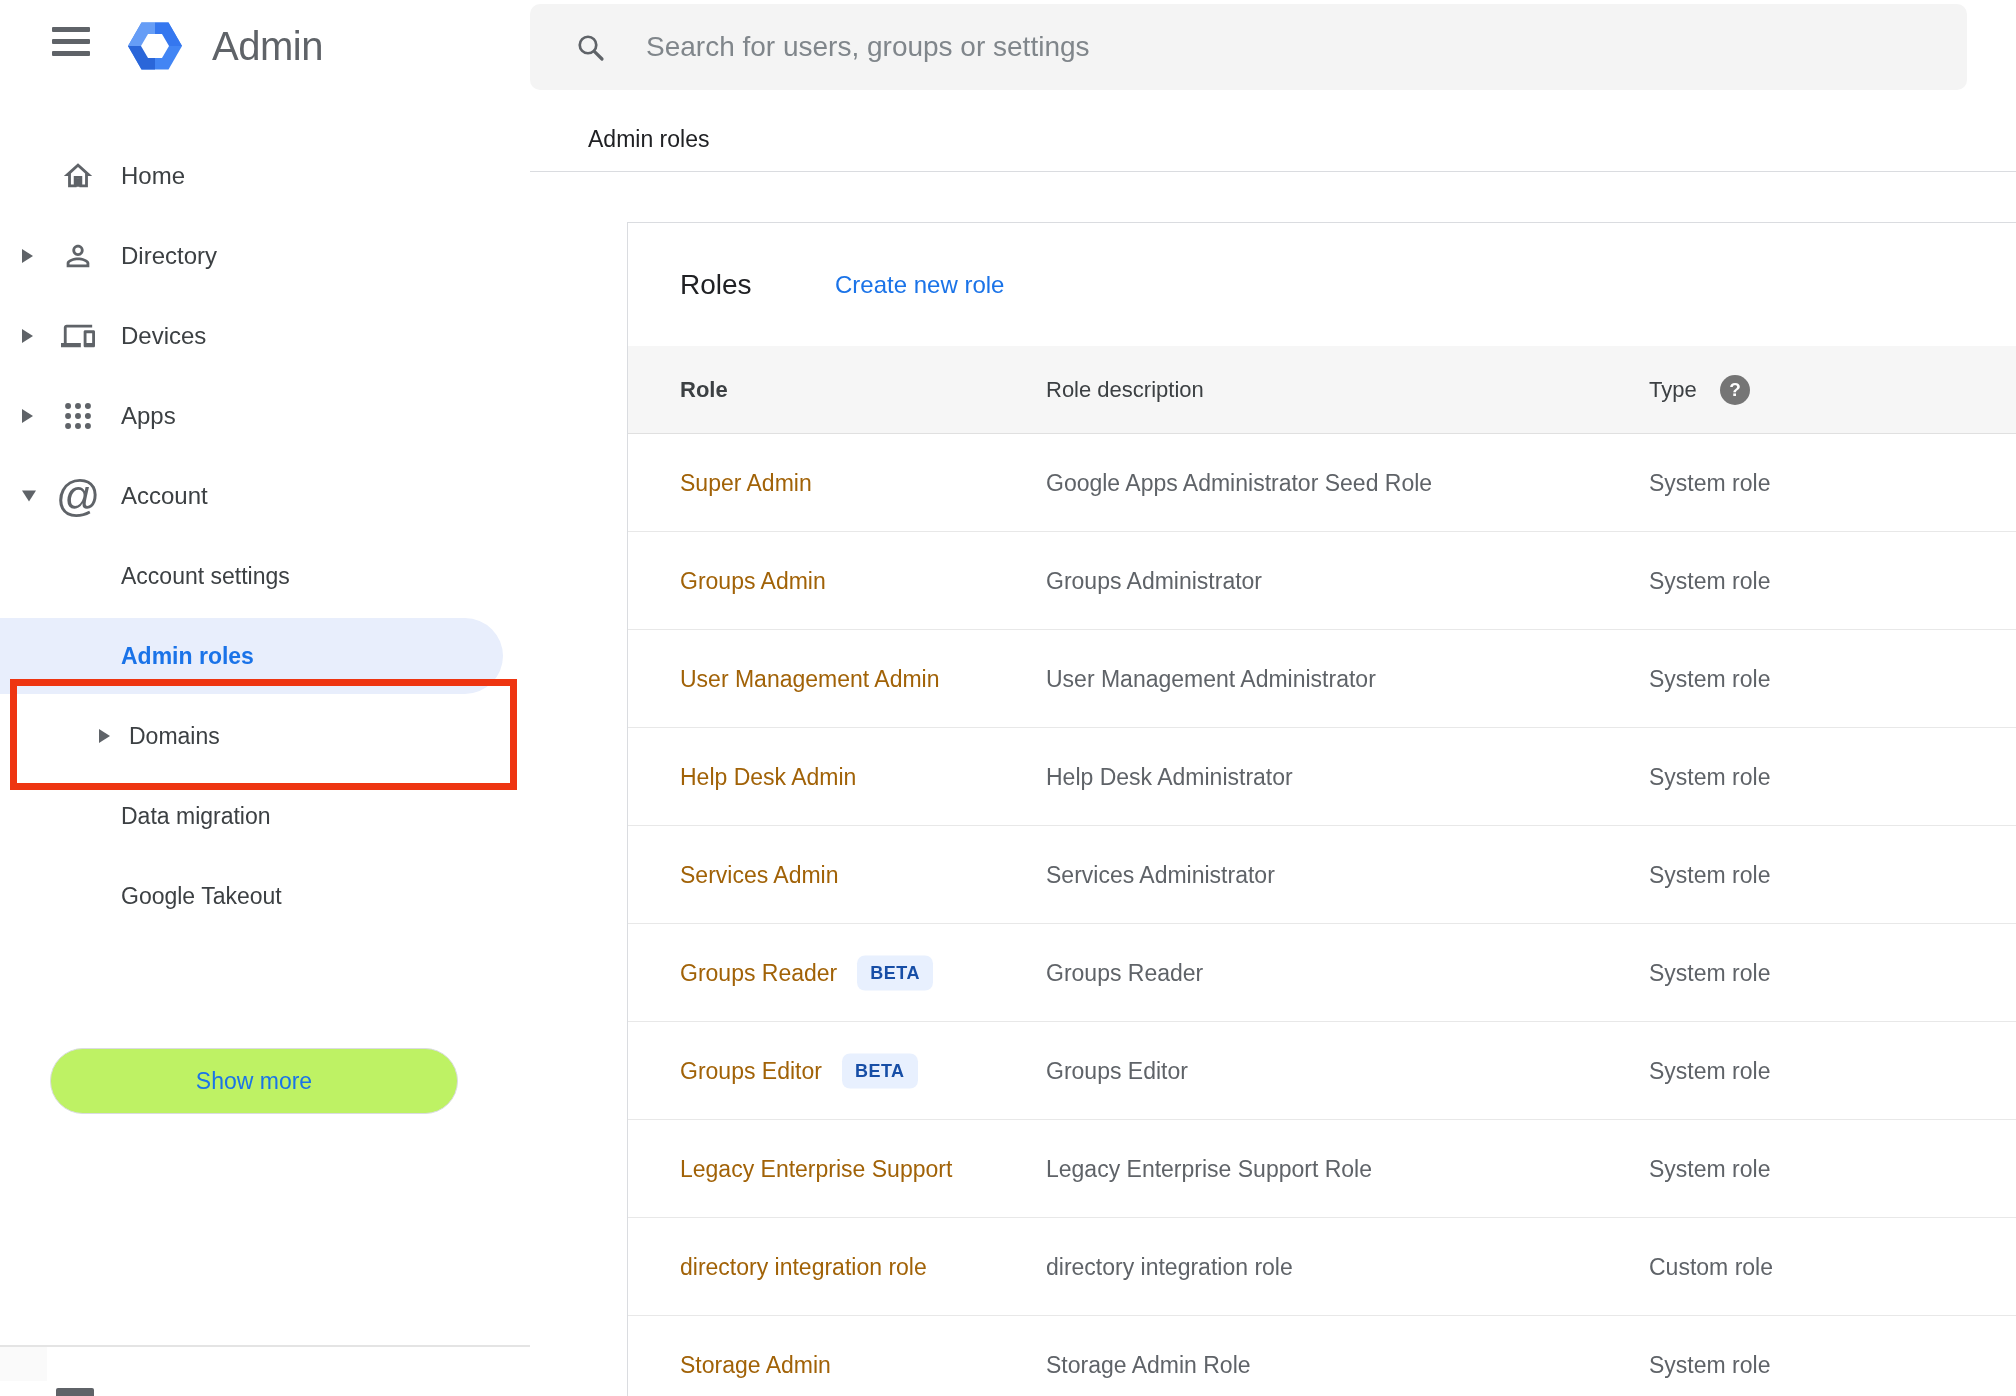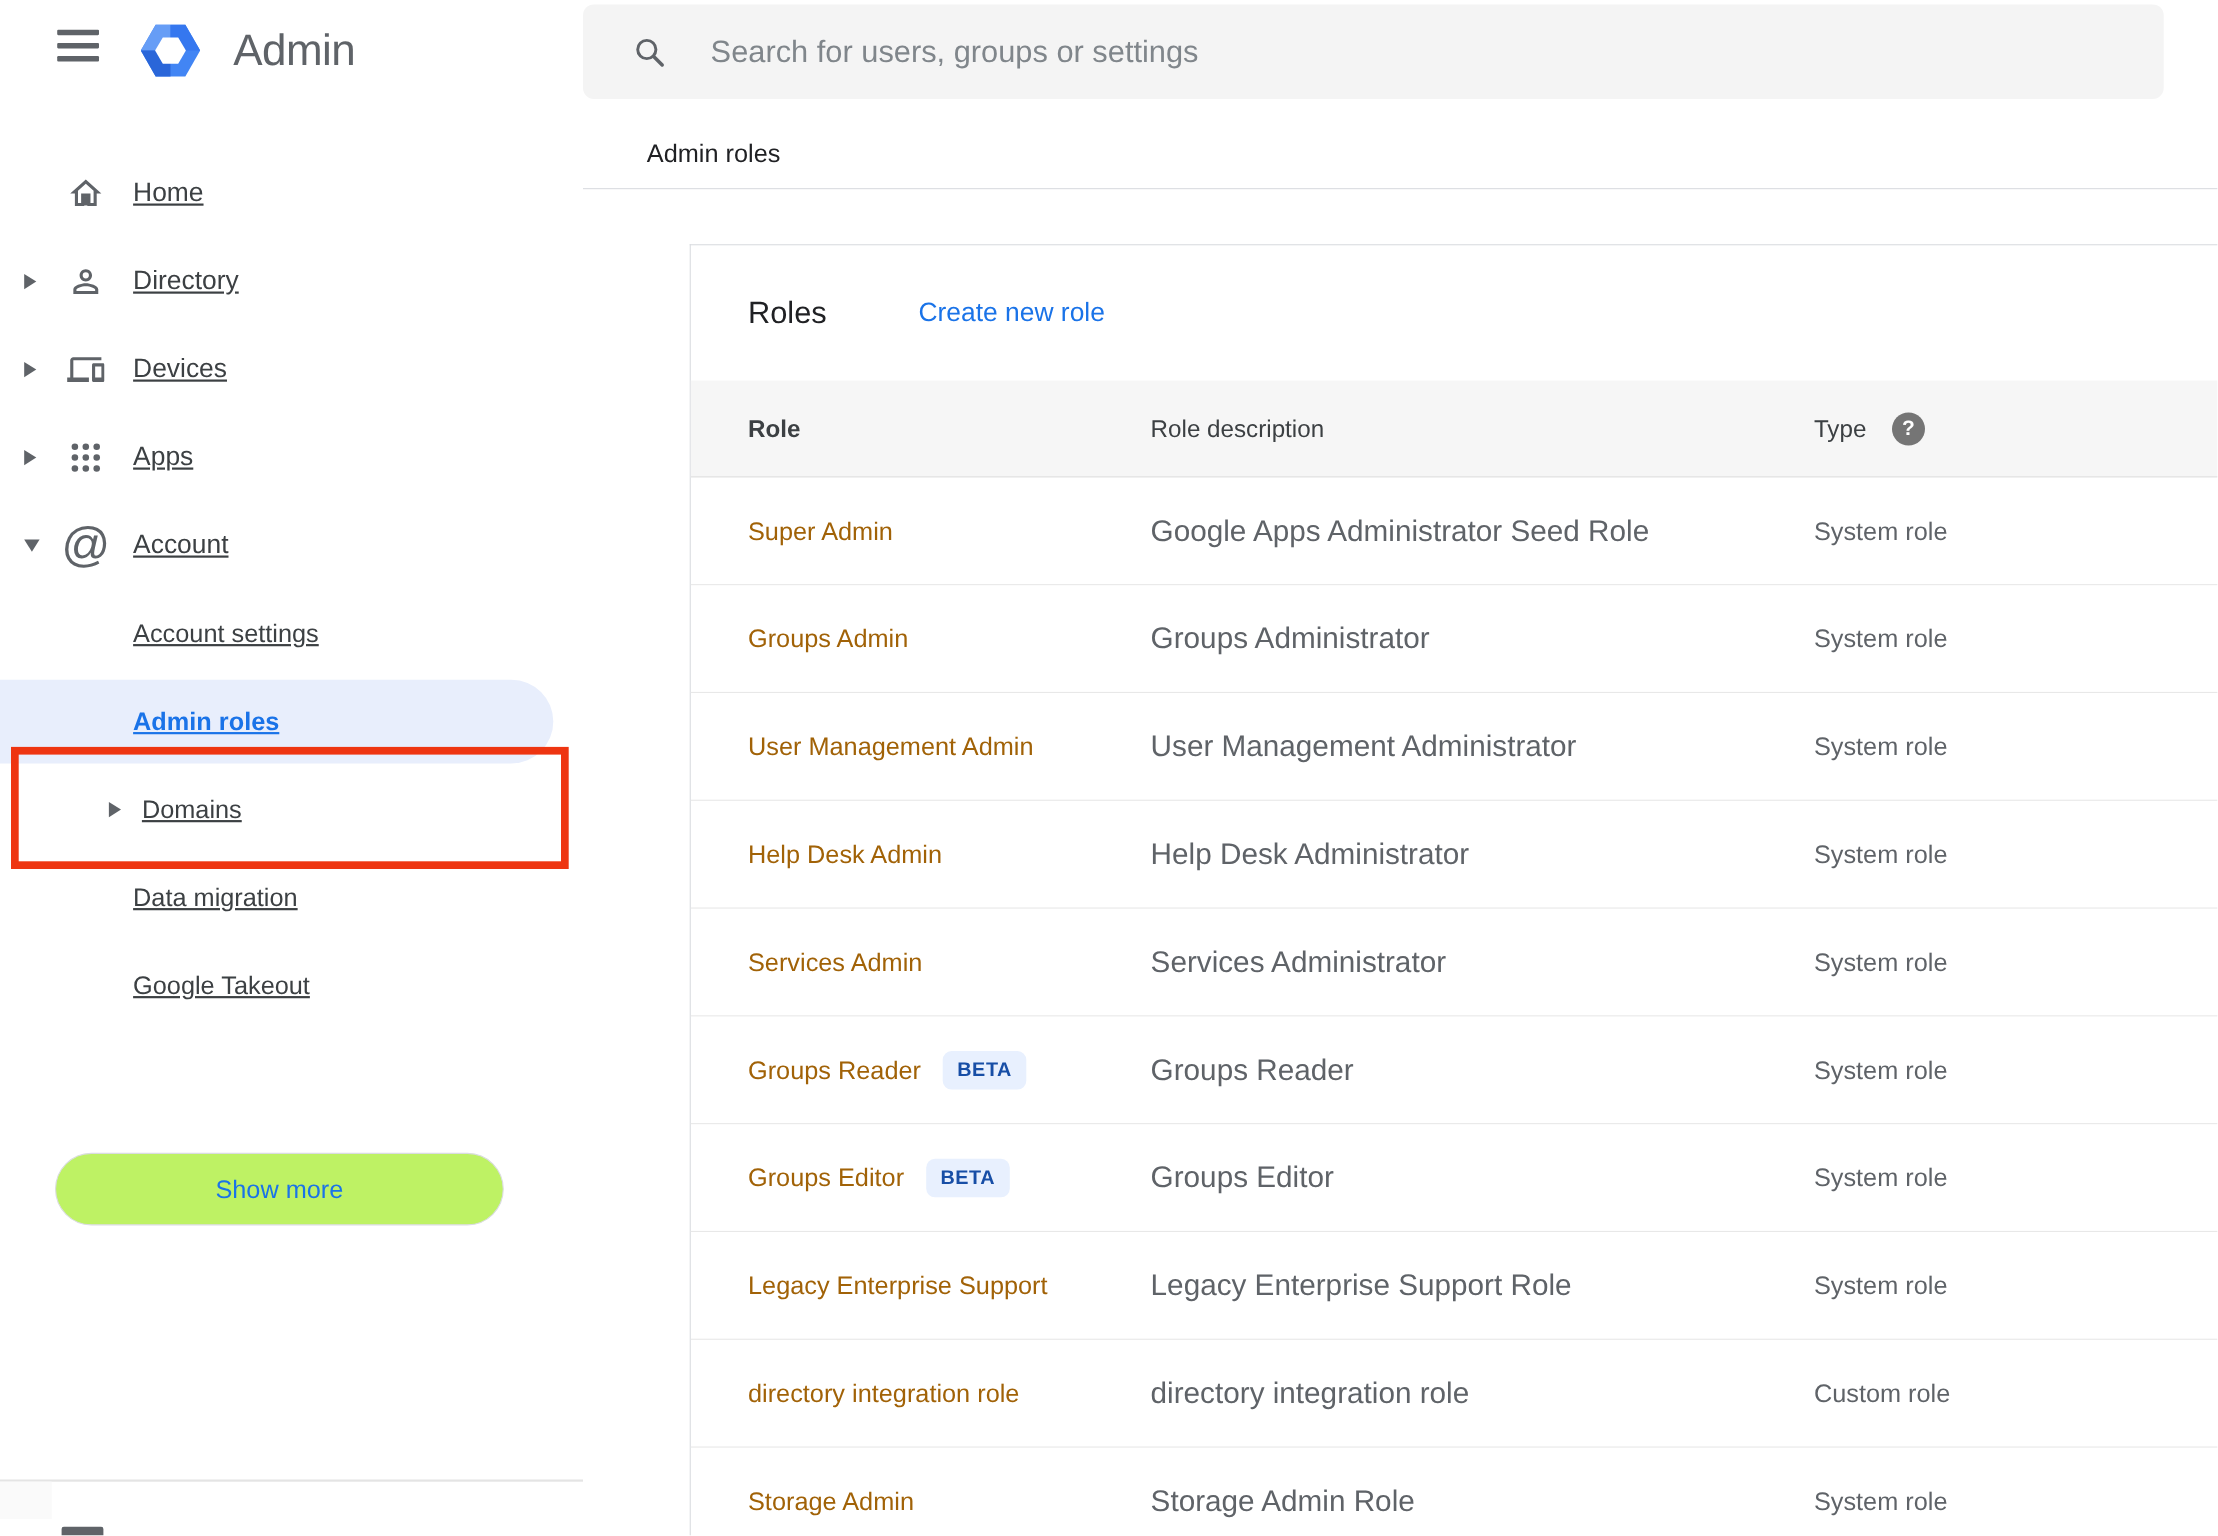--- a/index.html
+++ b/index.html
@@ -34,21 +34,21 @@
   .expander { position:absolute; left:22px; top:50%; transform:translateY(-50%);
     width:0; height:0; }
   .expander.right { border-left:11px solid #5f6368; border-top:7px solid transparent; border-bottom:7px solid transparent; }
   .expander.down  { border-top:11px solid #5f6368; border-left:7px solid transparent; border-right:7px solid transparent; }
   .nav-row.child .expander { left:99px; }
   .nav-icon { position:absolute; left:56px; top:50%; transform:translateY(-50%);
     width:44px; height:44px; display:flex; align-items:center; justify-content:center; }
   .nav-icon svg { width:34px; height:34px; fill:#5f6368; }
   .at-glyph { font-size:44px; color:#5f6368; line-height:1; }
   .nav-label { position:absolute; left:121px; top:50%; transform:translateY(-50%);
-    font-size:24px; color:#3c4043; white-space:nowrap;text-decoration:underline; }
+    font-size:24px; color:#3c4043; white-space:nowrap; }
   .nav-row.child .nav-label { font-size:23px; }
   .nav-row.child.has-exp .nav-label { left:129px; }
   .nav-row.active .nav-label { color:#1a73e8; font-weight:bold; }
   .pill { position:absolute; left:0; top:2px; width:503px; height:76px;
     background:#e8eefc; border-radius:0 38px 38px 0; }
   .nav-row.active .nav-label, .nav-row.active .pill { z-index:1; }
   .nav-row.active .nav-label { z-index:2; }
 
   .annotation-box { position:absolute; left:10px; top:679px; width:507px; height:111px;
     border:7px solid #ee3511; z-index:3; pointer-events:none; }
@@ -82,21 +82,21 @@
     display:flex; align-items:center; justify-content:center;
     font-size:19px; font-weight:bold; cursor:pointer; }
 
   .t-row { position:relative; height:98px; border-bottom:1px solid #e8e8e8; }
   .cell-role { position:absolute; left:52px; top:50%; transform:translateY(-50%);
     display:flex; align-items:center; white-space:nowrap; }
   .role-link { font-size:23px; color:#a16207; text-decoration:none; cursor:pointer; }
   .beta { margin-left:20px; background:#e8f0fe; color:#174ea6; font-weight:bold;
     font-size:18px; letter-spacing:0.5px; padding:7px 13px; border-radius:8px; }
   .cell-desc { position:absolute; left:418px; top:50%; transform:translateY(-50%);
-    font-size:27px; color:#5f6368; white-space:nowrap; }
+    font-size:23px; color:#5f6368; white-space:nowrap; }
   .cell-type { position:absolute; left:1021px; top:50%; transform:translateY(-50%);
     font-size:23px; color:#5f6368; white-space:nowrap; }
 </style>
 </head>
 <body>
 
 <div class="hamburger">
   <span></span>
     <span></span>
     <span></span>

